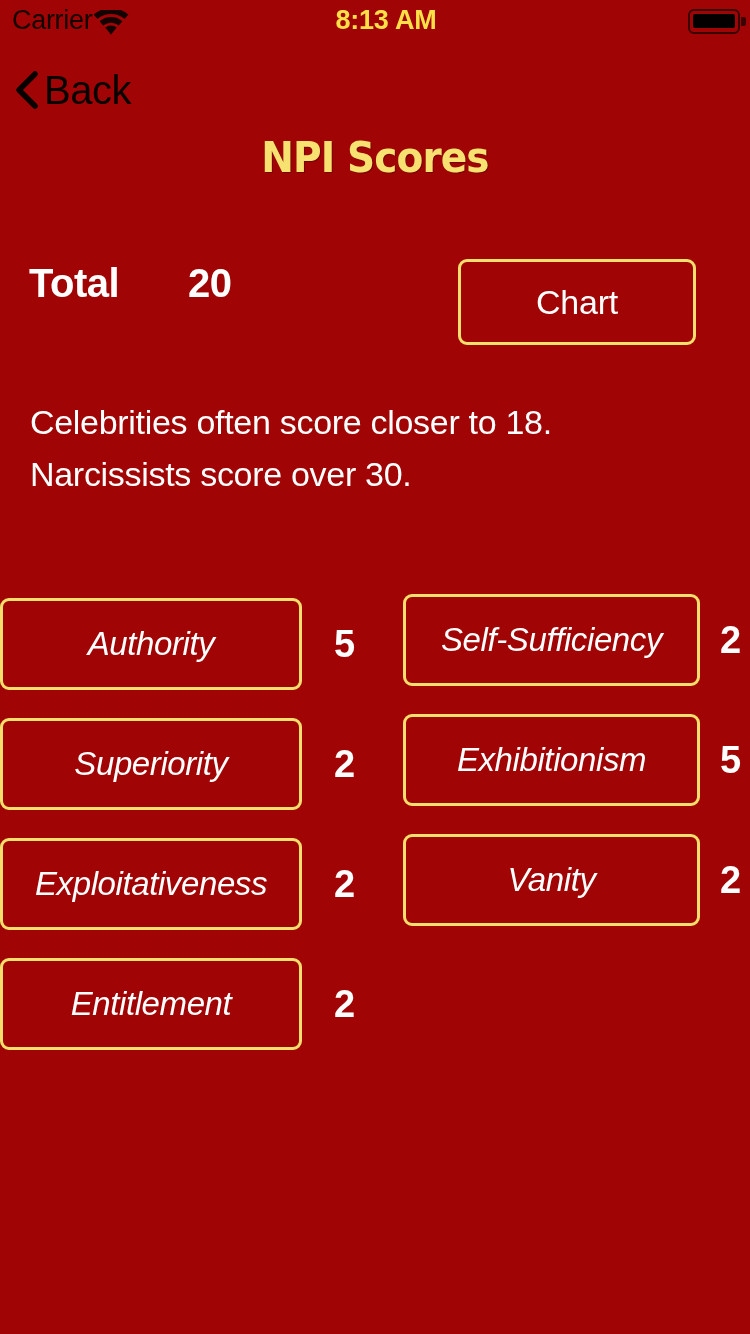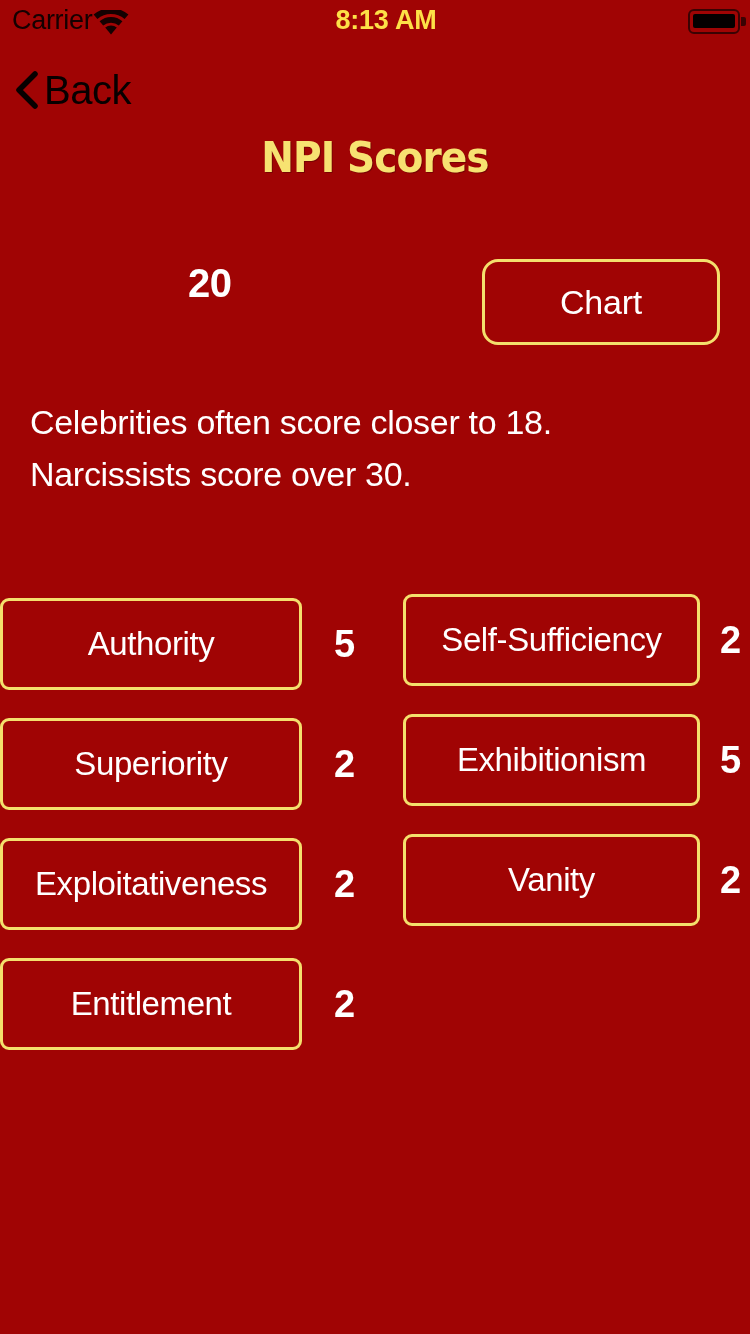--- a/index.html
+++ b/index.html
@@ -98,29 +98,28 @@
   }
   #total-value {
     position:absolute; left:188px; top:261px;
     font-size:40px; font-weight:bold; color:#ffffff;
     letter-spacing:-0.5px;
   }
   #chart-button {
     position:absolute; left:458px; top:259px;
     width:238px; height:86px;
     border:3px solid #F4DF6D;
-    border-radius:16px;
+    border-radius:9px;
     background:transparent;
     color:#ffffff;
     font-size:34px;
     font-family:"Liberation Sans", sans-serif;
     display:flex; align-items:center; justify-content:center;
     cursor:pointer;
     letter-spacing:-0.2px;
-    margin-left:24px;
   }
 
   
   #description {
     position:absolute; left:30px; top:396px;
     width:660px;
     color:#ffffff;
     font-size:34px;
     line-height:52px;
     letter-spacing:-0.3px;
@@ -139,20 +138,21 @@
     border:3px solid #F4DF6D;
     border-radius:9px;
     background:transparent;
     color:#ffffff;
     font-size:33px;
     font-family:"Liberation Sans", sans-serif;
     display:flex; align-items:center; justify-content:center;
     cursor:pointer;
     letter-spacing:-0.4px;
     padding:0 6px;
+    font-style:italic;
   }
   .score-row.left  .trait-button { width:302px; }
   .score-row.right .trait-button { width:297px; }
 
   .trait-score {
     position:absolute; top:0; height:92px;
     display:flex; align-items:center;
     font-size:38px; font-weight:bold; color:#ffffff;
   }
   .score-row.left  .trait-score { left:334px; }
@@ -187,20 +187,21 @@
         <svg viewBox="0 0 26 40" width="26" height="40">
           <polyline points="21,4 5,20 21,36" fill="none" stroke="#070000" stroke-width="5.5" stroke-linecap="round" stroke-linejoin="round"></polyline>
         </svg>
       </span>
       <span id="back-label">Back</span>
     </div>
   </div>
 
   <div id="page-title">NPI Scores</div>
 
+  <div id="total-label">Total</div>
   <div id="total-value">20</div>
   <div id="chart-button">Chart</div>
 
   <div id="description">
     <div>Celebrities often score closer to 18.</div>
     <div>Narcissists score over 30.</div>
   </div>
 
   <div id="score-grid">
 

